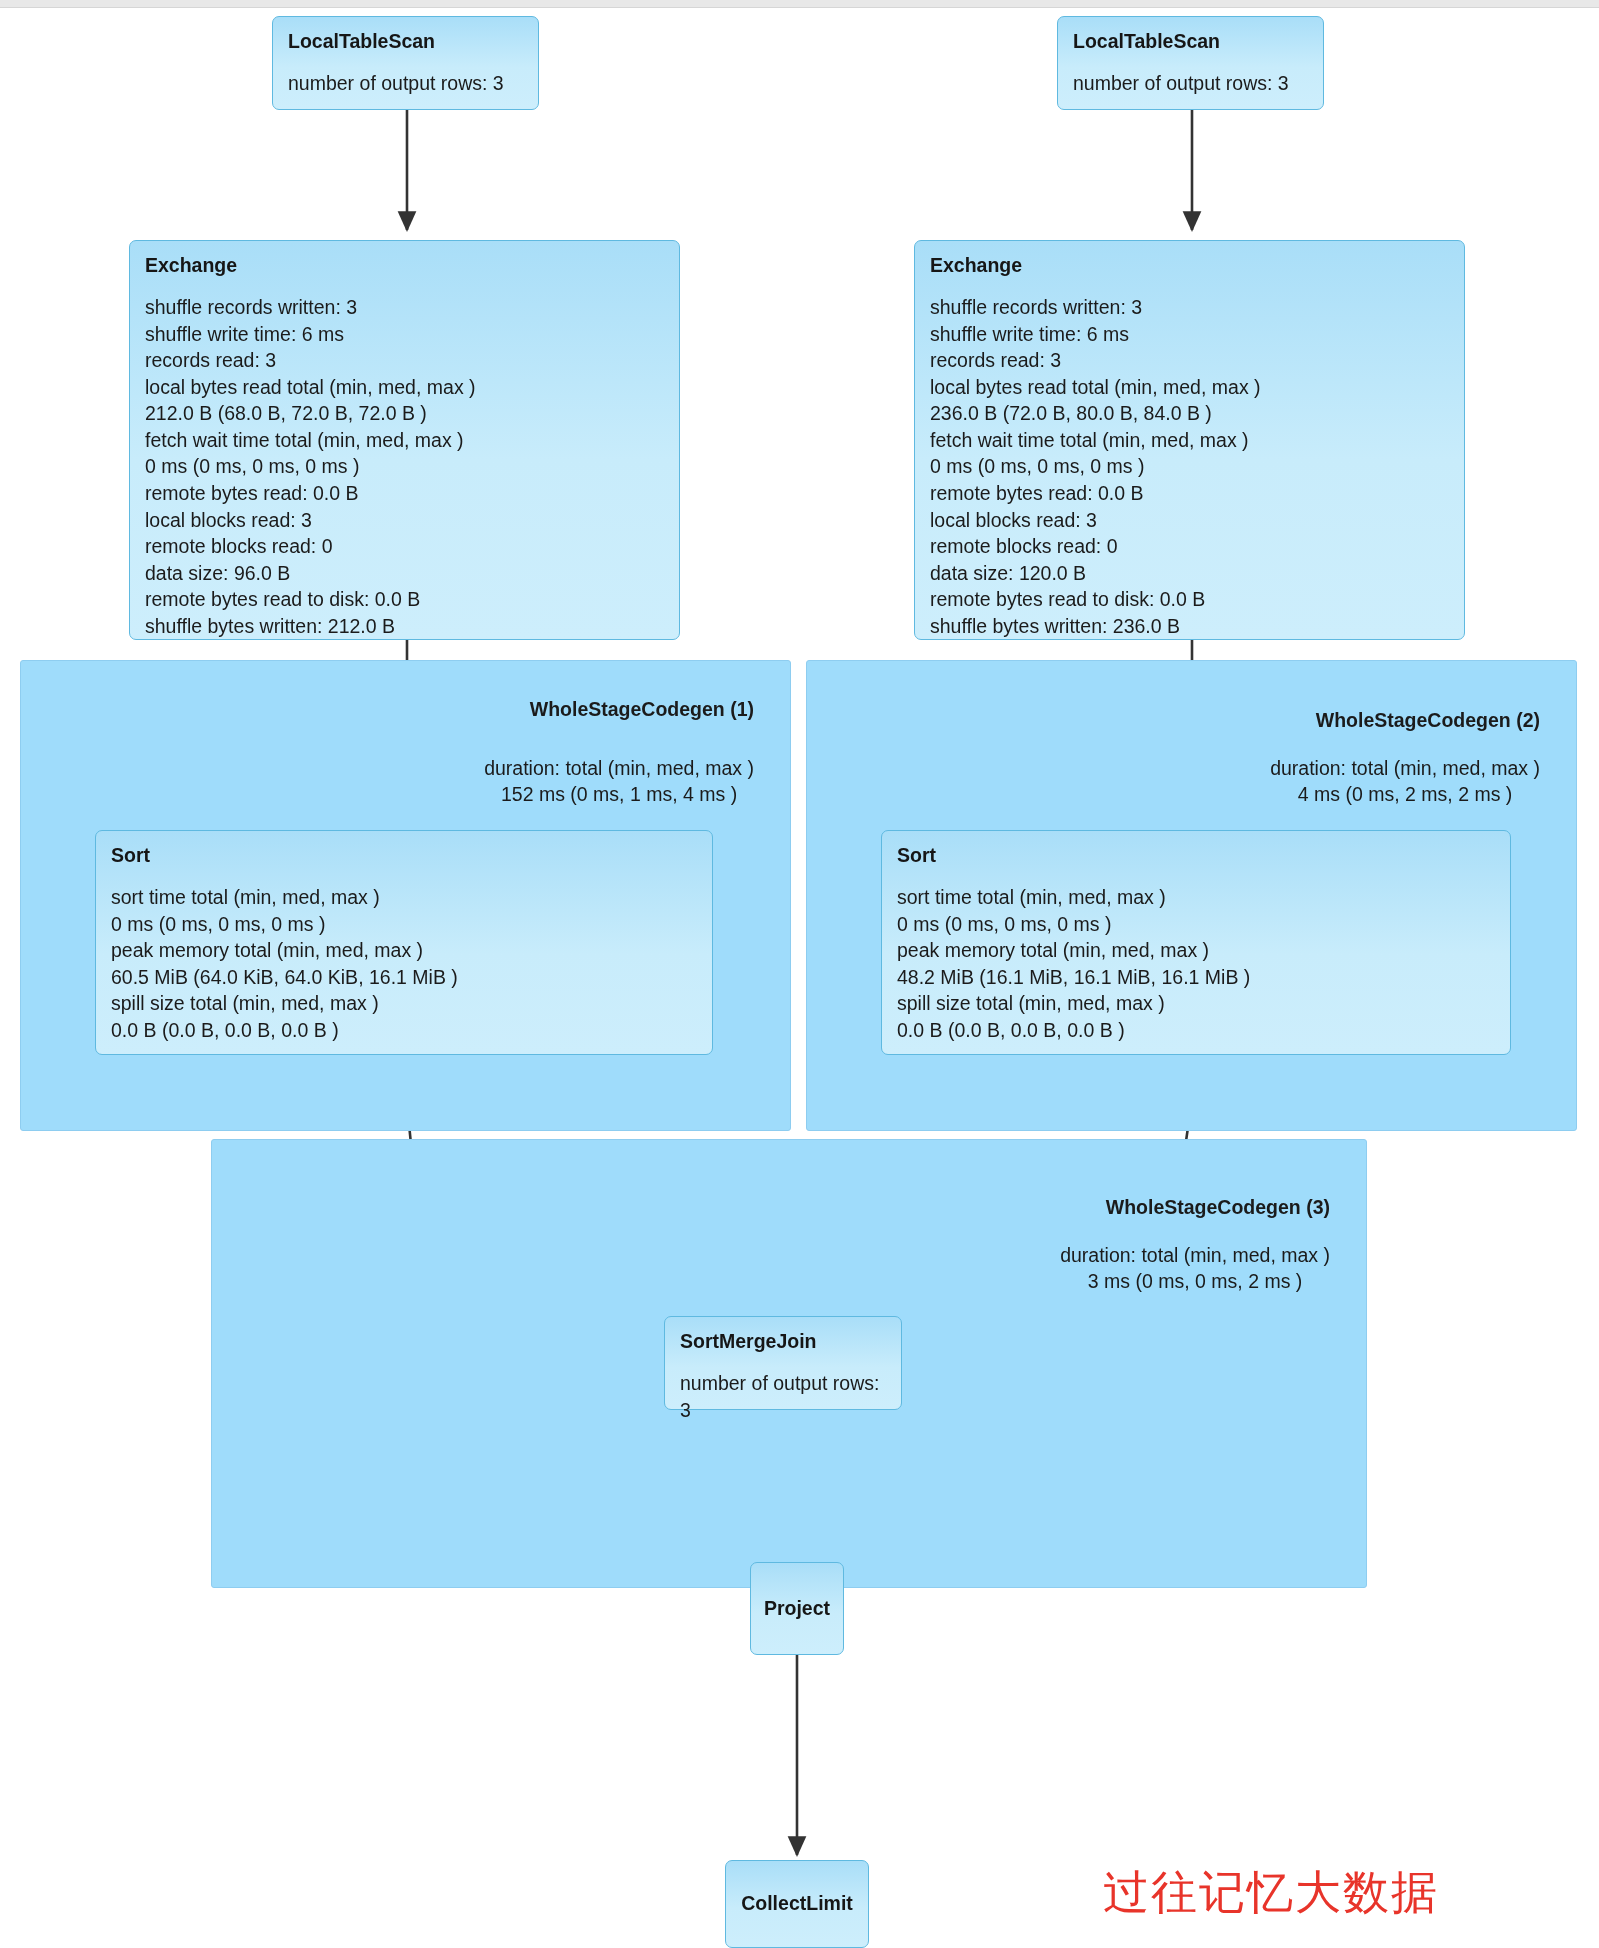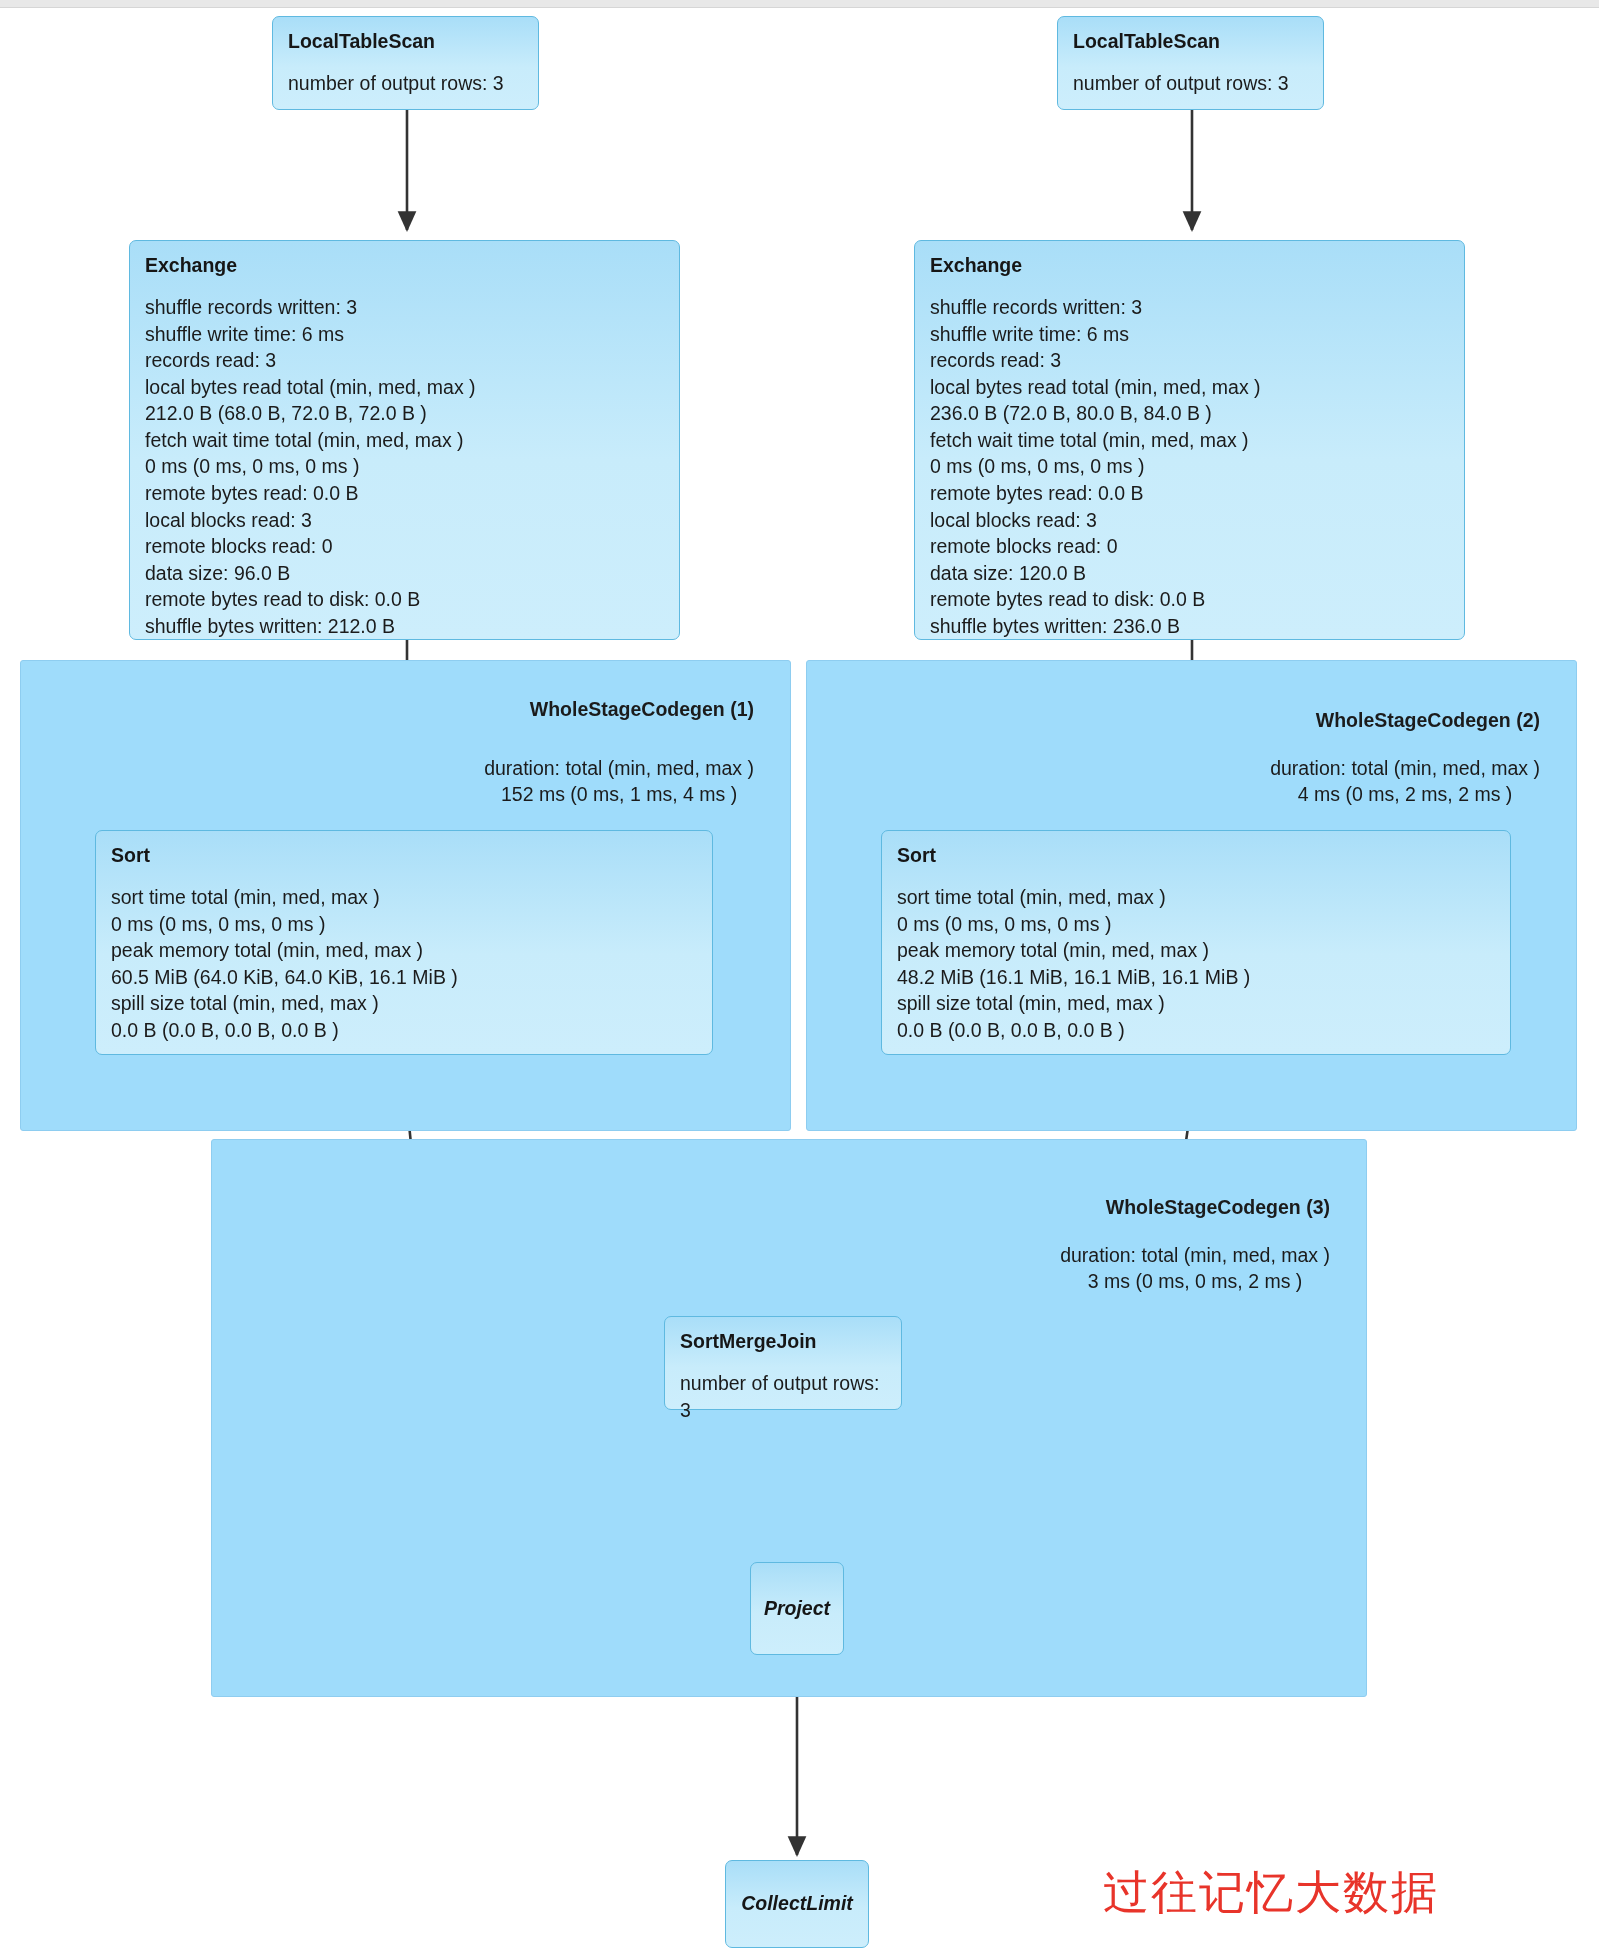--- a/index.html
+++ b/index.html
@@ -77,21 +77,20 @@
   }
   .node.compact {
     display: flex;
     align-items: center;
     justify-content: center;
     padding: 0;
   }
   .node.compact .node-title {
     margin: 0;
     font-size: 19.5px;
-    font-style: italic;
   }
   
   #edges {
     position: absolute;
     left: 0;
     top: 0;
     width: 1599px;
     height: 1948px;
     pointer-events: none;
   }
@@ -144,21 +143,21 @@
   </div>
 
   <div class="stage" style="left:806px; top:660px; width:771px; height:471px;">
     <div class="stage-label" style="top:48px;">WholeStageCodegen (2)</div>
     <div class="stage-metric" style="top:95px;">
       <div>duration: total (min, med, max )</div>
       <div>4 ms (0 ms, 2 ms, 2 ms )</div>
     </div>
   </div>
 
-  <div class="stage" style="left:211px; top:1139px; width:1156px; height:558px;">
+  <div class="stage" style="left:211px; top:1139px; width:1156px; height:449px;">
     <div class="stage-label" style="top:56px;">WholeStageCodegen (3)</div>
     <div class="stage-metric" style="top:103px;">
       <div>duration: total (min, med, max )</div>
       <div>3 ms (0 ms, 0 ms, 2 ms )</div>
     </div>
   </div>
 
   <div class="node" style="left:272px; top:16px; width:267px; height:94px;">
     <div class="node-title">LocalTableScan</div>
     <div class="node-metrics">number of output rows: 3</div>

